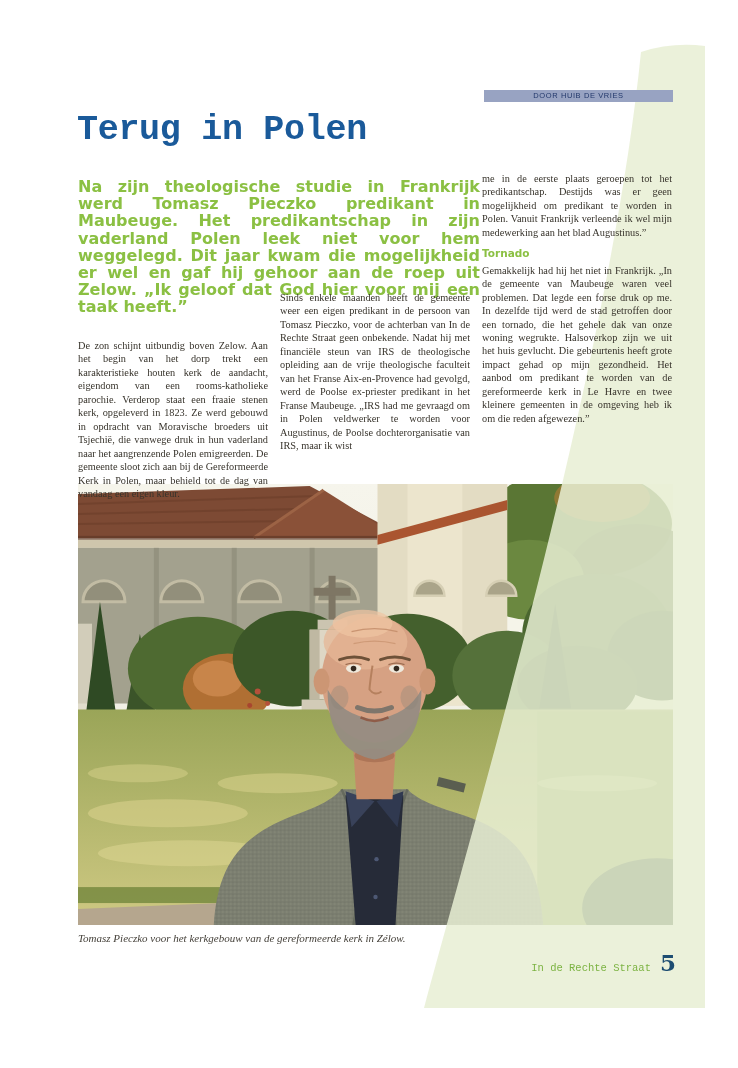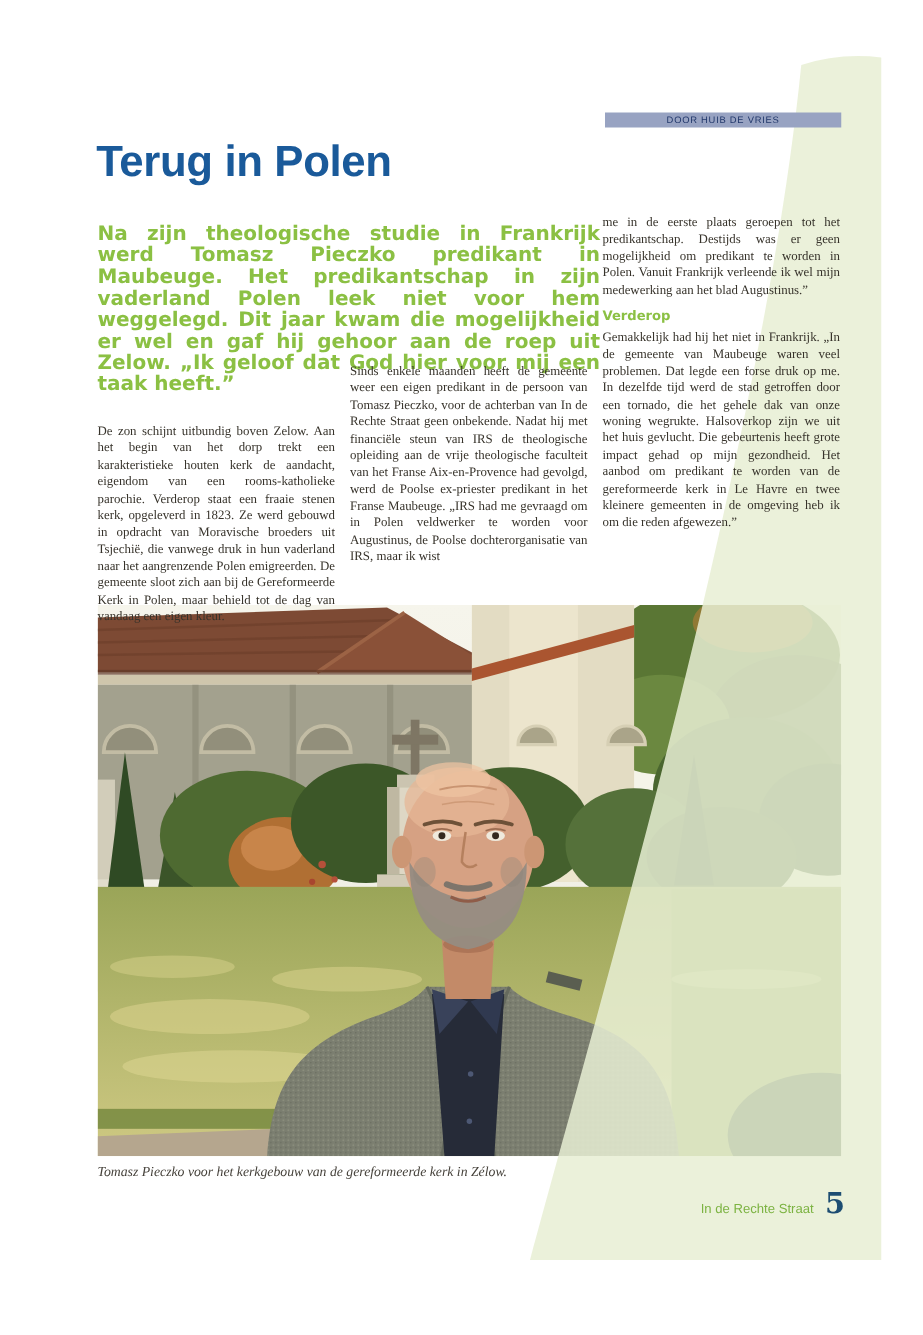--- a/index.html
+++ b/index.html
@@ -17,21 +17,21 @@
     position:absolute;left:484px;top:90px;width:189px;height:12px;
     background:#98a3c2;z-index:3;
     display:flex;align-items:center;justify-content:center;
   }
   .credit-bar span{
     font-family:"Liberation Sans",sans-serif;
     font-size:7.5px;letter-spacing:.6px;color:#22386b;line-height:12px;
   }
   .title{
     position:absolute;left:77px;top:110px;z-index:3;
-    font-family:Liberation Sans, sans-serif;
+    font-family:Liberation Mono, monospace;
     font-size:35px;font-weight:700;letter-spacing:-.3px;
     color:#1a5a9a;
   }
   .intro{
     position:absolute;left:78px;top:178px;width:402px;z-index:3;
     font-family:"DejaVu Sans",sans-serif;
     font-size:16px;line-height:17.2px;font-weight:700;
     color:#8bc043;text-align:justify;
   }
   .col{
@@ -55,21 +55,21 @@
   .caption{
     position:absolute;left:78px;top:932px;width:420px;z-index:3;
     font-family:"Liberation Serif",serif;
     font-style:italic;font-size:11px;color:#45413a;
   }
   .footer{
     position:absolute;left:400px;top:951px;width:276px;z-index:3;
     display:flex;align-items:baseline;justify-content:flex-end;gap:9px;
   }
   .footer .mag{
-    font-family:Liberation Sans, sans-serif;
+    font-family:Liberation Mono, monospace;
     font-size:10.5px;color:#7cb342;
   }
   .footer .num{
     font-family:"DejaVu Serif",serif;
     font-size:23px;font-weight:700;color:#1d4d72;line-height:1;
   }
 </style>
 </head>
 <body>
 
@@ -218,21 +218,21 @@
   <div class="intro">Na zijn theologische studie in Frankrijk werd Tomasz Pieczko predikant in Maubeuge. Het predikantschap in zijn vaderland Polen leek niet voor hem weggelegd. Dit jaar kwam die mogelijkheid er wel en gaf hij gehoor aan de roep uit Zelow. „Ik geloof dat God hier voor mij een taak heeft.”</div>
 
   <div class="col col1">
     <p>De zon schijnt uitbundig boven Zelow. Aan het begin van het dorp trekt een karakteristieke houten kerk de aandacht, eigendom van een rooms-katholieke parochie. Verderop staat een fraaie stenen kerk, opgeleverd in 1823. Ze werd gebouwd in opdracht van Moravische broeders uit Tsjechië, die vanwege druk in hun vaderland naar het aangrenzende Polen emigreerden. De gemeente sloot zich aan bij de Gereformeerde Kerk in Polen, maar behield tot de dag van vandaag een eigen kleur.</p>
   </div>
   <div class="col col2">
     <p>Sinds enkele maanden heeft de gemeente weer een eigen predikant in de persoon van Tomasz Pieczko, voor de achterban van In de Rechte Straat geen onbekende. Nadat hij met financiële steun van IRS de theologische opleiding aan de vrije theologische faculteit van het Franse Aix-en-Provence had gevolgd, werd de Poolse ex-priester predikant in het Franse Maubeuge. „IRS had me gevraagd om in Polen veldwerker te worden voor Augustinus, de Poolse dochterorganisatie van IRS, maar ik wist</p>
   </div>
   <div class="col col3">
     <p>me in de eerste plaats geroepen tot het predikantschap. Destijds was er geen mogelijkheid om predikant te worden in Polen. Vanuit Frankrijk verleende ik wel mijn medewerking aan het blad Augustinus.”</p>
-    <div class="subhead">Verderop</div>
+    <div class="subhead">Tornado</div>
     <p>Gemakkelijk had hij het niet in Frankrijk. „In de gemeente van Maubeuge waren veel problemen. Dat legde een forse druk op me. In dezelfde tijd werd de stad getroffen door een tornado, die het gehele dak van onze woning wegrukte. Halsoverkop zijn we uit het huis gevlucht. Die gebeurtenis heeft grote impact gehad op mijn gezondheid. Het aanbod om predikant te worden van de gereformeerde kerk in Le Havre en twee kleinere gemeenten in de omgeving heb ik om die reden afgewezen.”</p>
   </div>
 
   <div class="caption">Tomasz Pieczko voor het kerkgebouw van de gereformeerde kerk in Zélow.</div>
 
   <div class="footer">
     <span class="mag">In de Rechte Straat</span>
     <span class="num">5</span>
   </div>
 

